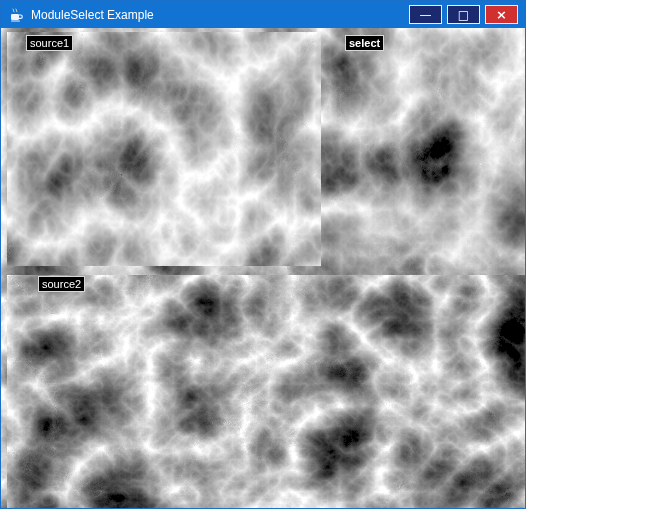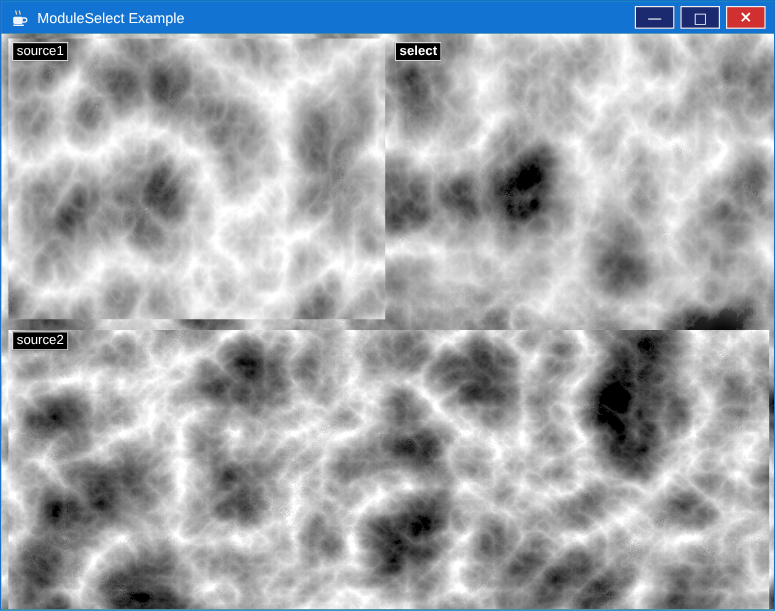--- a/index.html
+++ b/index.html
@@ -1,24 +1,24 @@
 <!DOCTYPE html>
 <html><head>
 <meta charset="utf-8">
 <style>
   * { margin: 0; padding: 0; box-sizing: border-box; }
   html, body { background: #ffffff; font-family: "Liberation Sans", sans-serif; }
 
   .window {
     position: relative;
-    width: 646px;
+    width: 526px;
     height: 509px;
     border: 1px solid #1a6fc9;
     overflow: hidden;
-    background: #14b8a6;
+    background: #6d28d9;
   }
 
   .titlebar {
     position: absolute;
     top: 0; left: 0; right: 0;
     height: 27px;
     background: #1273d2;
     display: flex;
     align-items: center;
     padding-left: 7px;
@@ -65,24 +65,25 @@
 
   .tag {
     position: absolute;
     background: #000000;
     color: #ffffff;
     font-size: 11px;
     line-height: 14px;
     padding: 0 3px;
     border: 1px solid #d8d8d8;
     white-space: nowrap;
+    margin-left: 16px;
   }
   .tag-source1 { left: 9px;   top: 7px; }
   .tag-select  { left: 328px; top: 7px; font-weight: bold; }
-  .tag-source2 { left: 9px;   top: 248px; }
+  .tag-source2 { left: 21px;   top: 248px; }
 </style>
 </head>
 <body>
 
 <div class="window">
 
   <div class="titlebar">
     <svg class="app-icon" viewBox="0 0 16 16">
       <rect x="3" y="7" width="8" height="6" rx="1.2" fill="#eef3fc"></rect>
       <path d="M11 8h1.6a1.7 1.7 0 0 1 0 3.4H11" fill="none" stroke="#eef3fc" stroke-width="1.1"></path>

